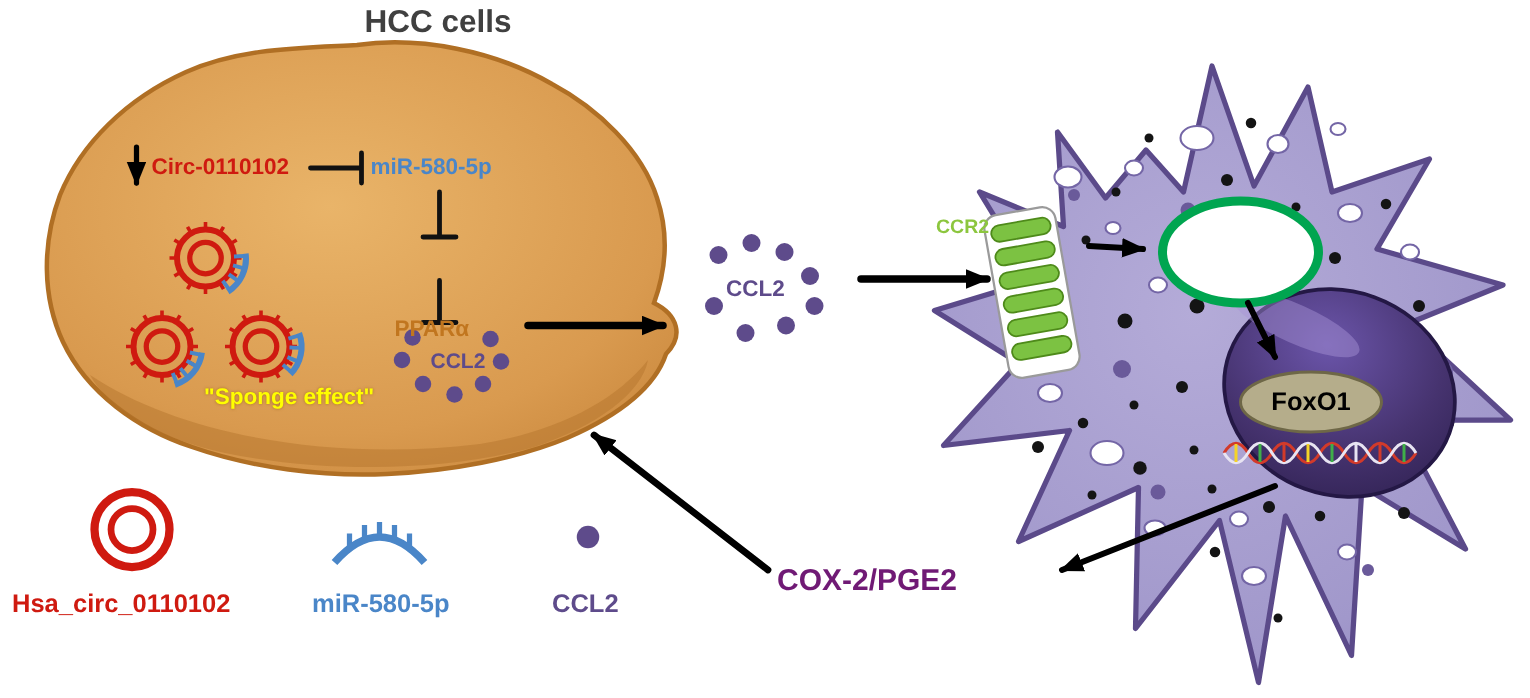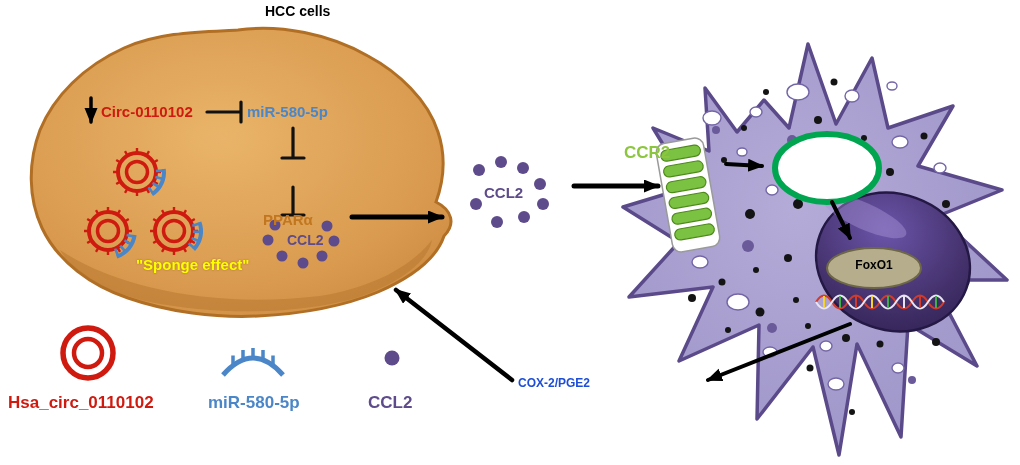--- a/index.html
+++ b/index.html
@@ -1,30 +1,30 @@
 <!DOCTYPE html>
 <html><head>
 <meta charset="utf-8">
 <style>
   html,body{margin:0;padding:0;background:#fff;}
   .canvas{position:relative;width:1020px;height:465px;background:#ffffff;overflow:hidden;
           font-family:"Liberation Sans",sans-serif;}
   svg.scene{position:absolute;left:0;top:0;}
   .lbl{position:absolute;font-weight:bold;white-space:nowrap;line-height:1.05;}
-  .t-title{font-size:14px;color:#000000;margin-left:22px;}
+  .t-title{font-size:21px;color:#404040;}
   .t-circ{font-size:15px;color:#cf1a10;}
   .t-mir{font-size:15px;color:#4a86c8;}
   .t-ppara{font-size:15px;color:#c1761f;}
   .t-ccl2{font-size:14px;color:#5e4b8b;}
   .t-ccl2mid{font-size:15px;color:#5e4b8b;}
   .t-sponge{font-size:15px;color:#ffff00;text-shadow:0 0 2px rgba(120,70,0,.55);}
-  .t-ccr2{font-size:17px;color:#8cc63e;}
+  .t-ccr2{font-size:13px;color:#8cc63e;}
   .t-p38{font-size:17px;color:#000;text-align:center;width:104px;}
-  .t-foxo1{font-size:12px;color:#000;text-align:center;width:96px;}
-  .t-cox{font-size:12px;color:#1d4ed8;}
+  .t-foxo1{font-size:17px;color:#000;text-align:center;width:96px;}
+  .t-cox{font-size:20px;color:#701a75;}
   .t-leg-circ{font-size:17px;color:#cf1a10;}
   .t-leg-mir{font-size:17px;color:#4a86c8;}
   .t-leg-ccl2{font-size:17px;color:#5e4b8b;}
 </style>
 </head>
 <body>
 
 <div class="canvas">
 
 <svg class="scene" width="1020" height="465" viewBox="0 0 1020 465">

